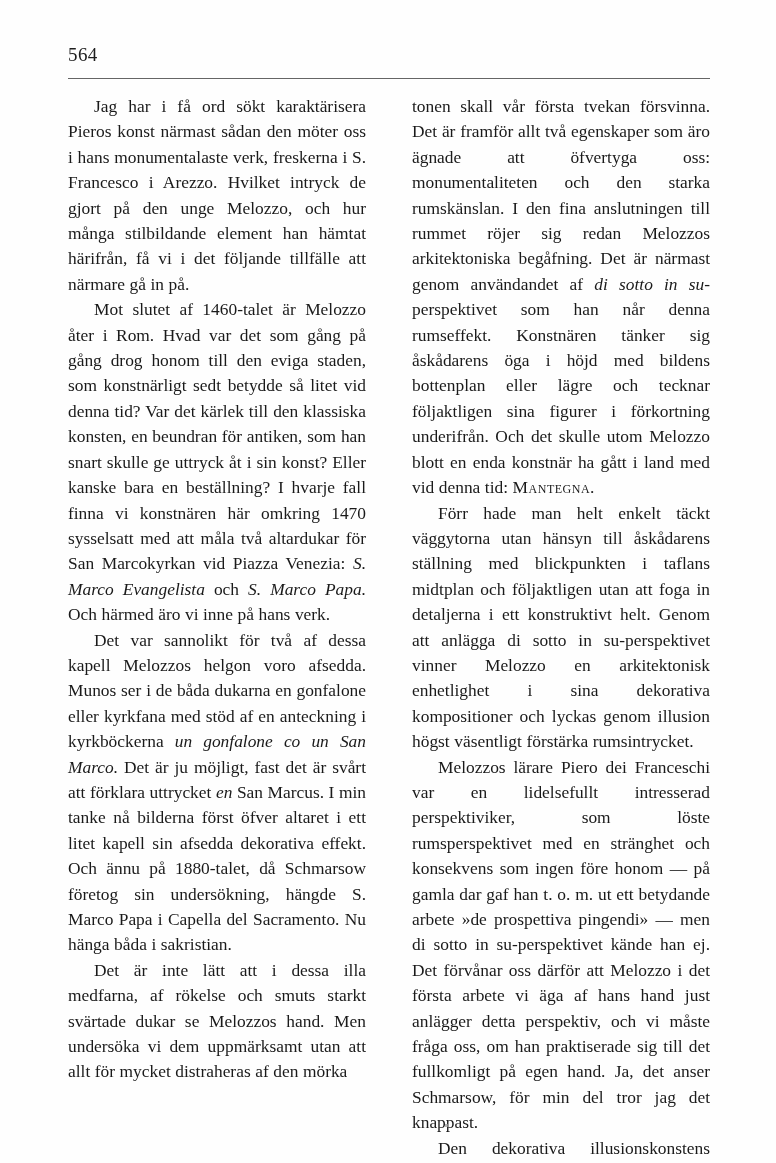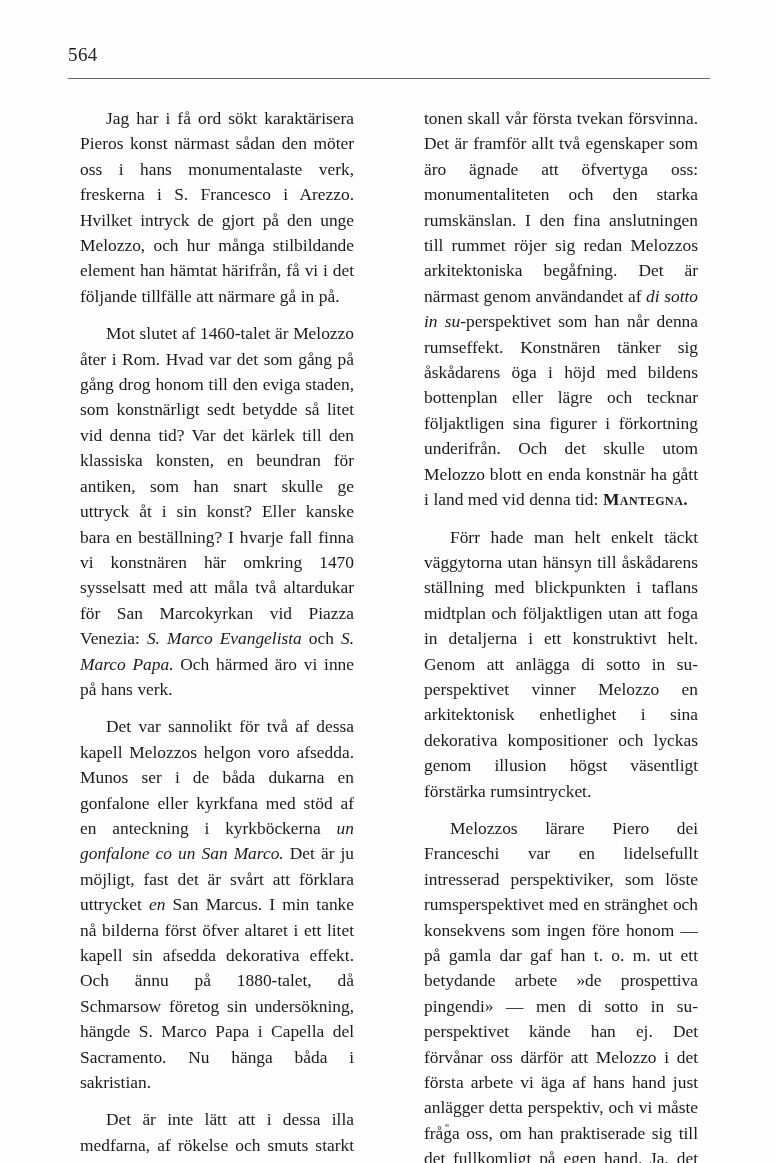--- a/index.html
+++ b/index.html
@@ -70,21 +70,21 @@
     top: 94px;
     width: 642px;
     display: flex;
     gap: 46px;
   }
   .col {
     width: 298px;
   }
 
   p.para {
-    margin: 12px;
+    margin: 0;
     font-size: 17.4px;
     line-height: 25.4px;
     text-align: justify;
     text-align-last: left;
     text-indent: 26px;
     hyphens: manual;
     word-spacing: 0.2px;
     color: #1a1a1a;
   }
   p.para.cont {
@@ -92,21 +92,20 @@
   }
   p.para + p.para {
     margin-top: 0px;
   }
 
   i, .ital {
   }
   .smallcaps {
     font-variant: small-caps;
     letter-spacing: 0.5px;
-    font-weight: bold;
   }
 
   
   .speck {
     position: absolute;
     left: 445px;
     top: 1124px;
     width: 4px;
     height: 3px;
     background: #9a9a9a;

